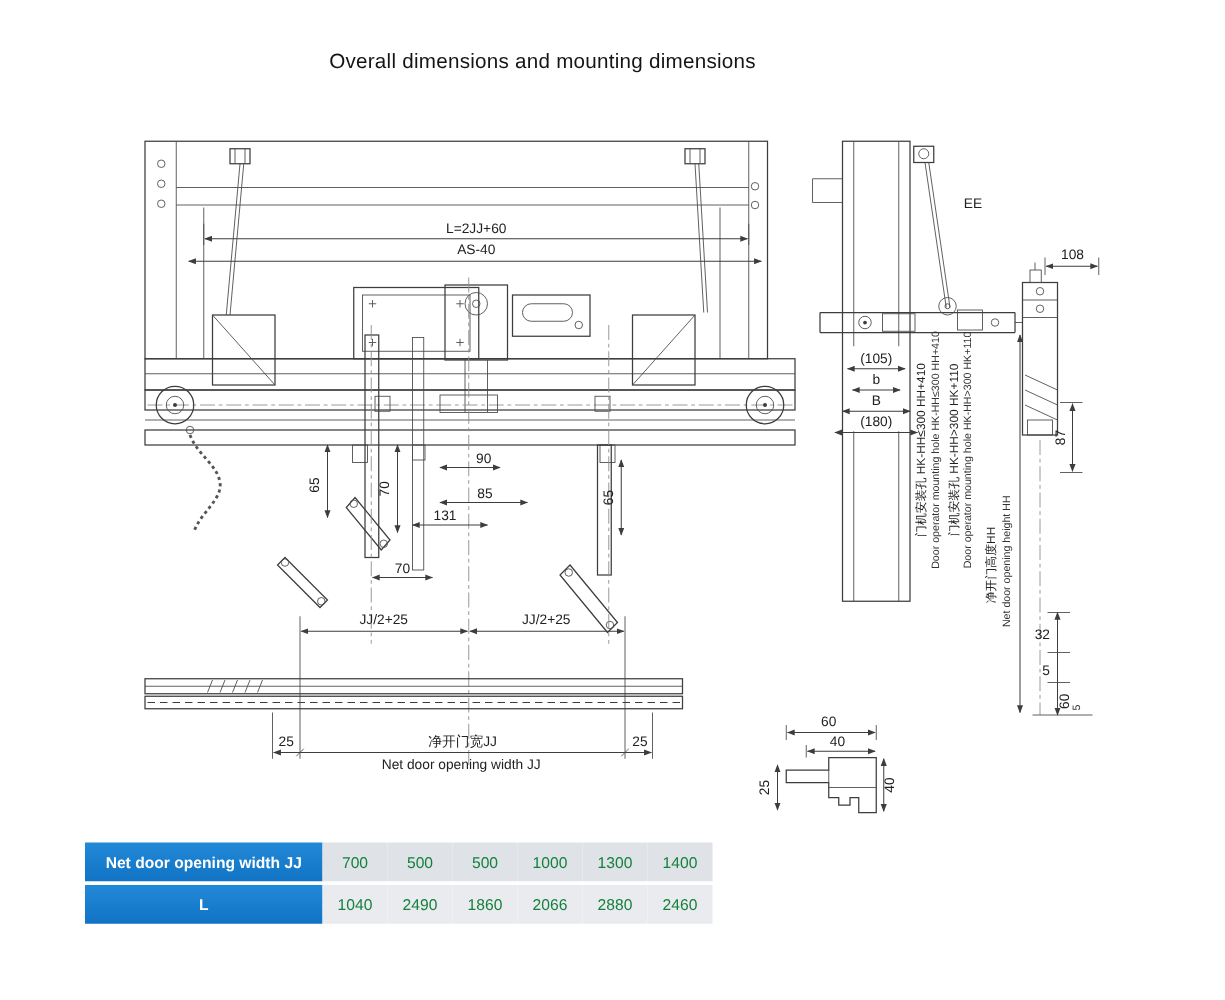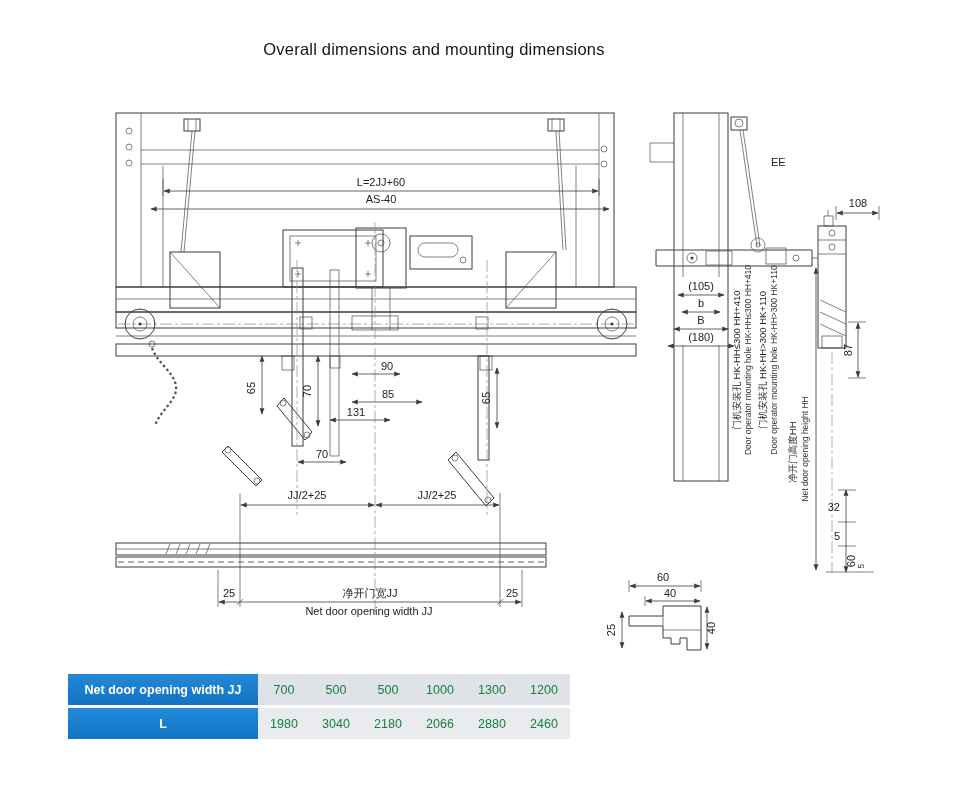--- a/index.html
+++ b/index.html
@@ -350,26 +350,26 @@
   </svg>
 
   <div class="dim-table">
     <div class="trow">
       <div class="th">Net door opening width JJ</div>
       <div class="td r1">700</div>
       <div class="td r1">500</div>
       <div class="td r1">500</div>
       <div class="td r1">1000</div>
       <div class="td r1">1300</div>
-      <div class="td r1">1200</div>
+      <div class="td r1">1400</div>
     </div>
     <div class="trow">
       <div class="th">L</div>
-      <div class="td r2">1980</div>
-      <div class="td r2">3040</div>
-      <div class="td r2">2180</div>
+      <div class="td r2">1040</div>
+      <div class="td r2">2490</div>
+      <div class="td r2">1860</div>
       <div class="td r2">2066</div>
       <div class="td r2">2880</div>
       <div class="td r2">2460</div>
     </div>
   </div>
 
 </div>
 
 </body></html>

